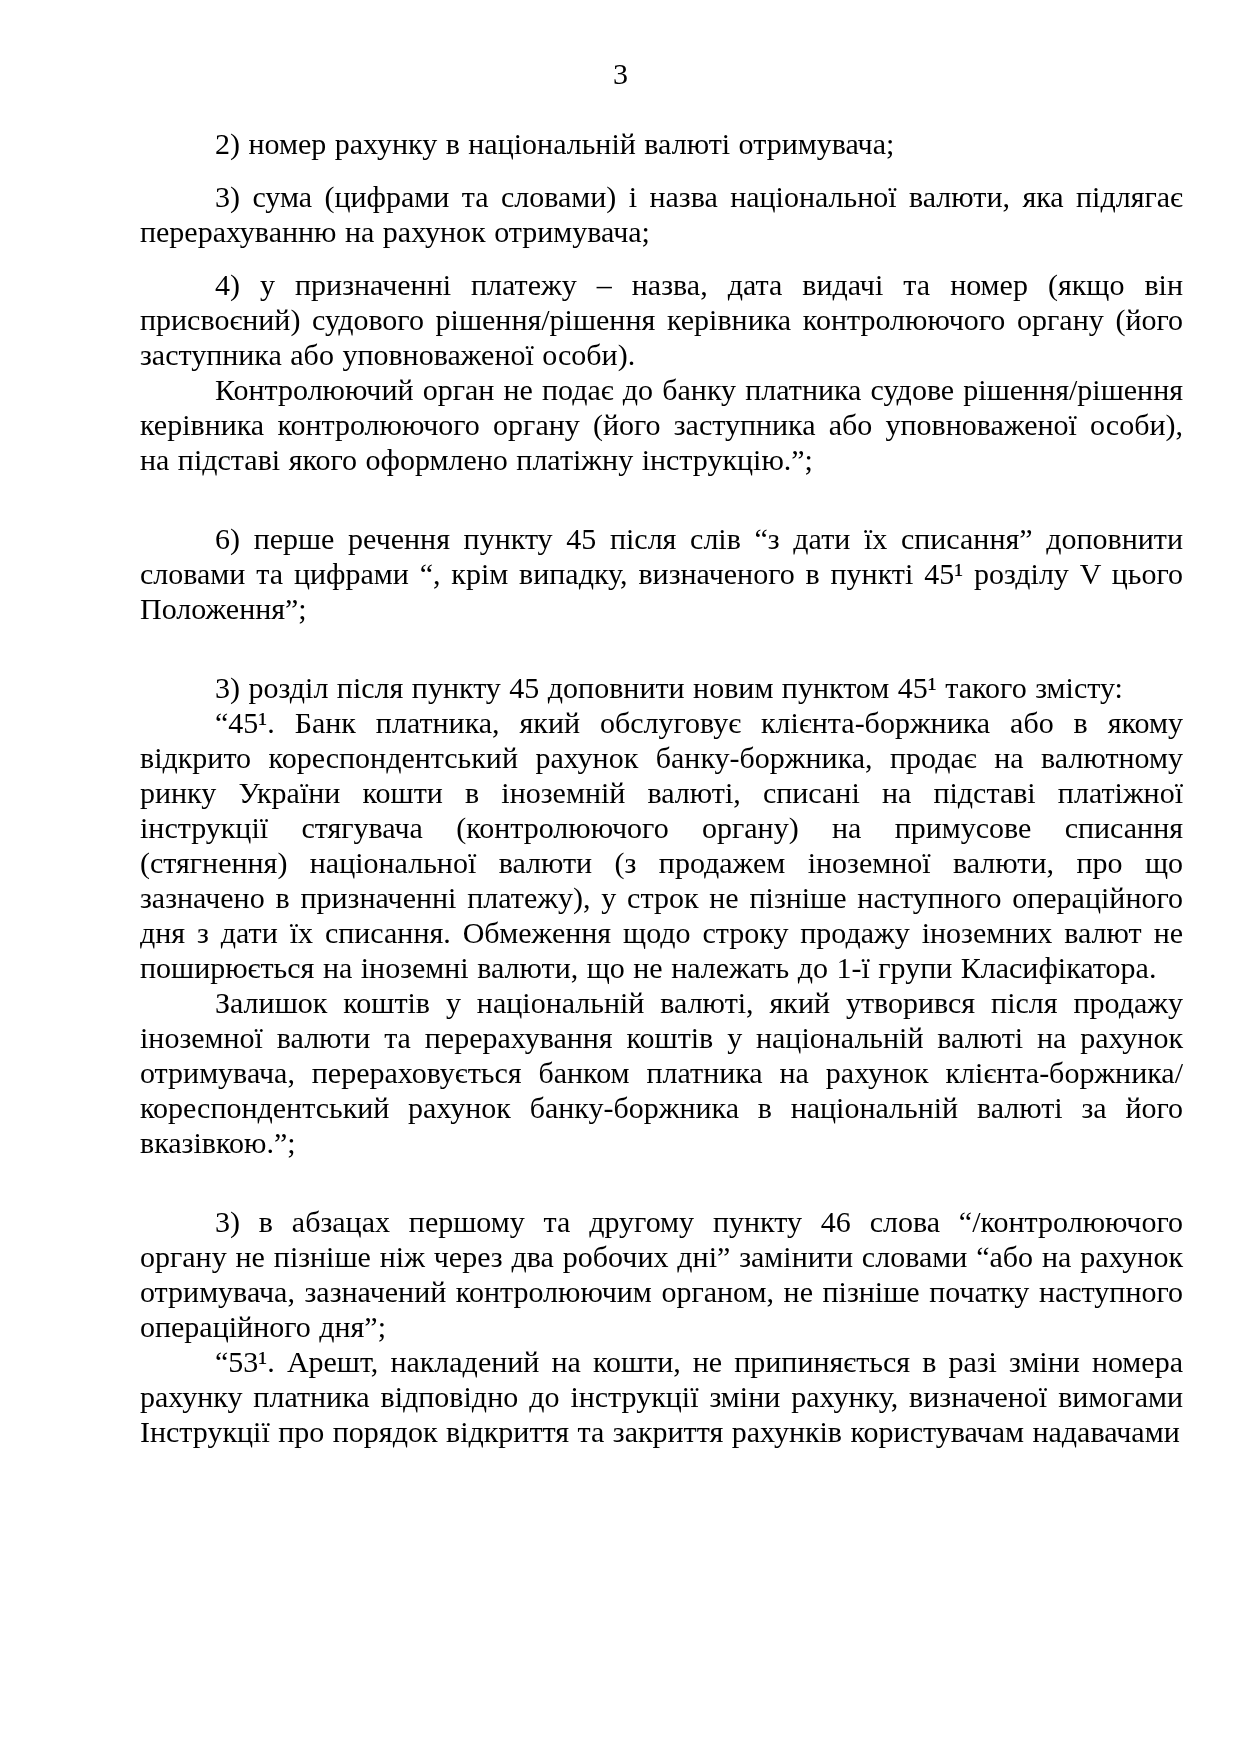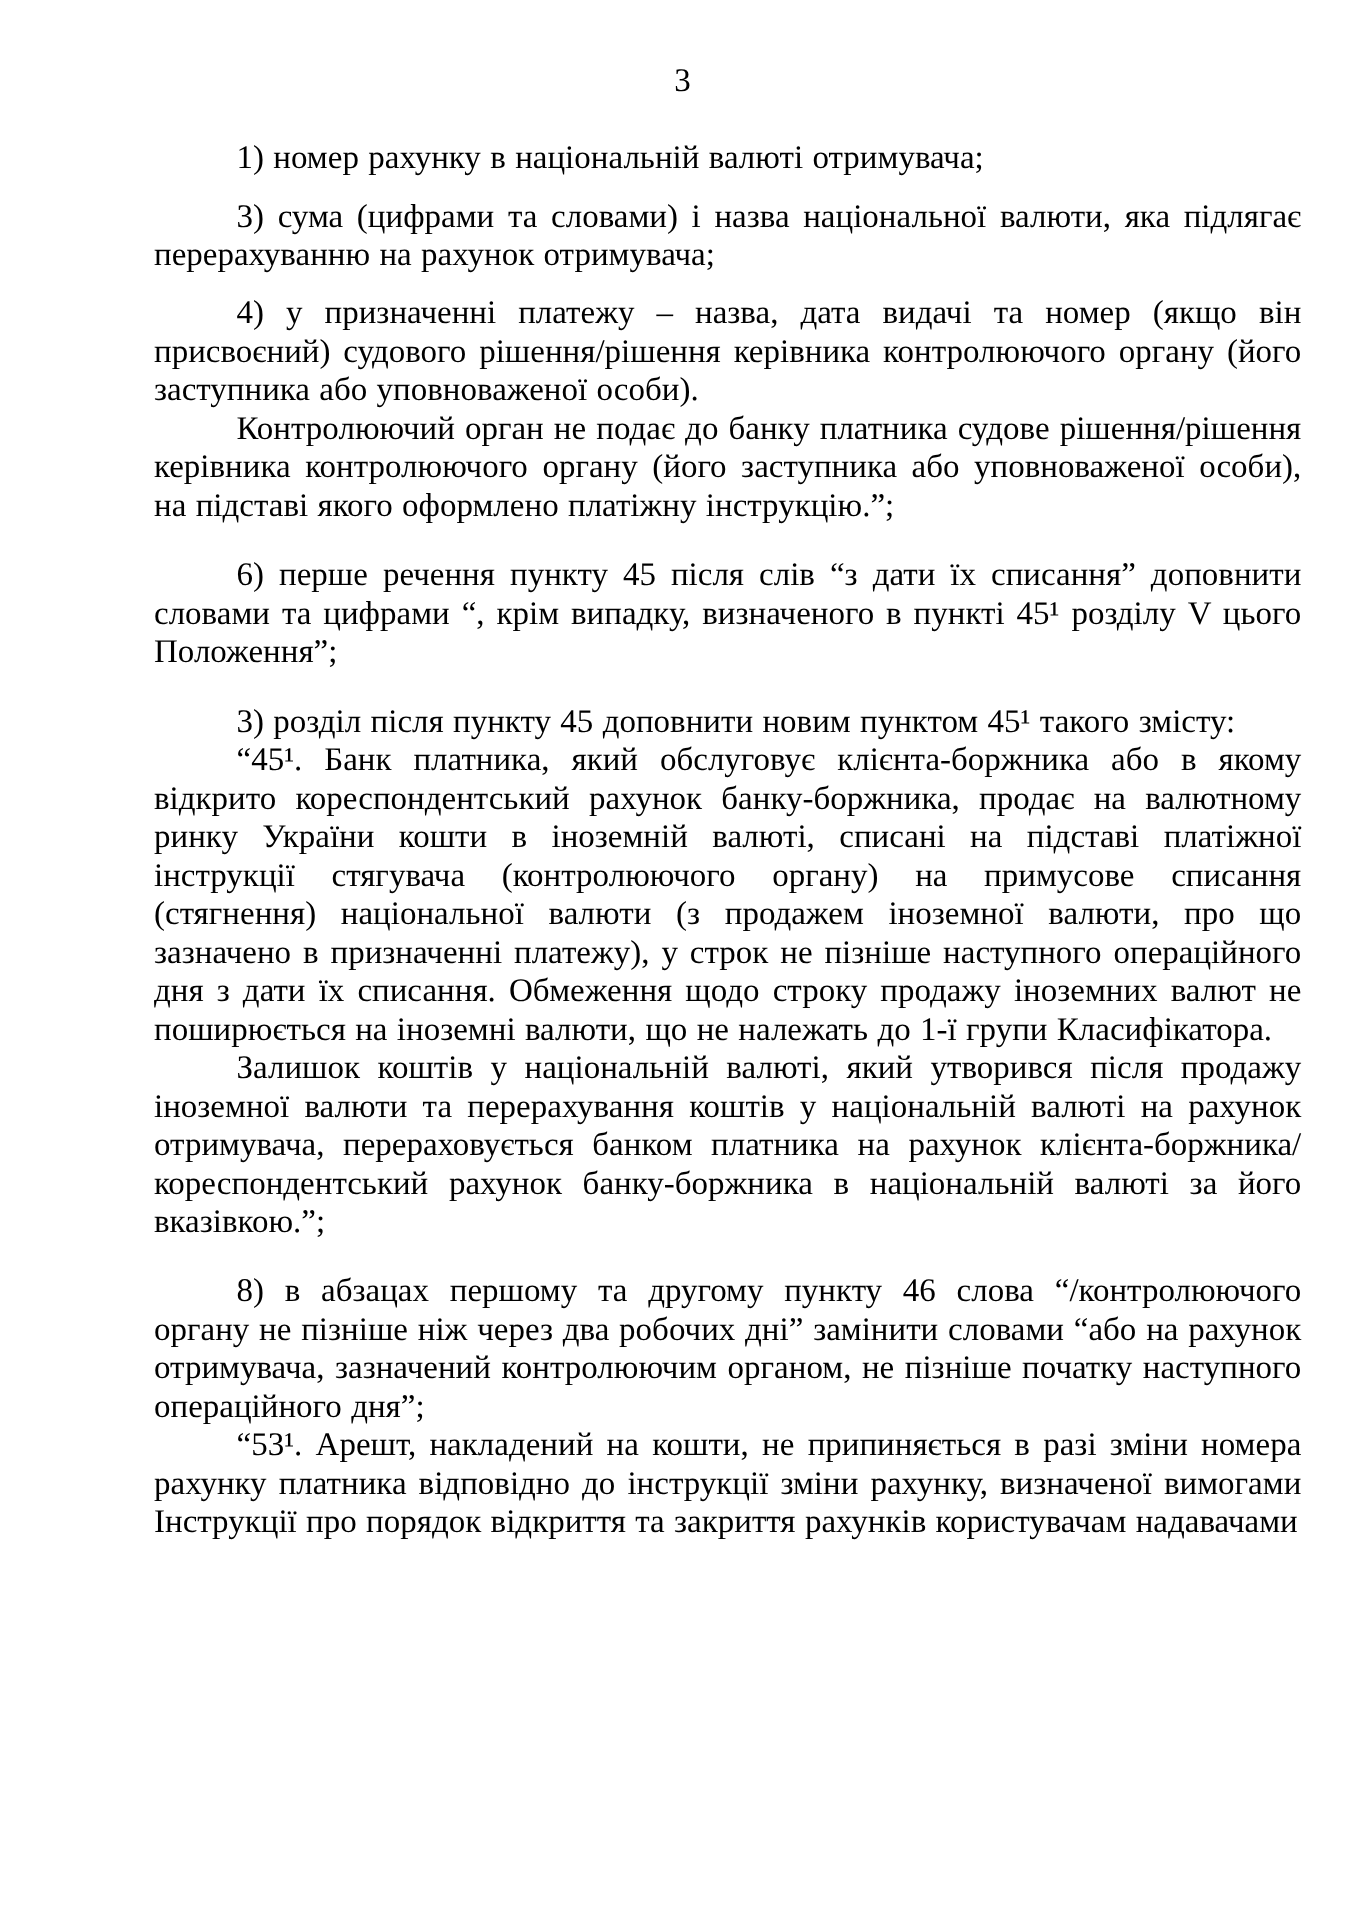--- a/index.html
+++ b/index.html
@@ -28,42 +28,42 @@
     text-align: center;
     line-height: 35px;
   }
   p.para {
     margin: 0;
     text-align: justify;
     text-indent: 75px;
     word-spacing: 1px;
   }
   p.gap-s { margin-top: 18px; }
-  p.gap-l { margin-top: 28px; }
+  p.gap-l { margin-top: 44px; }
 </style>
 </head>
 <body>
 
 <div class="page">
   <div class="page-number">3</div>
 
-  <p class="para">1) номер рахунку в національній валюті отримувача;</p>
+  <p class="para">2) номер рахунку в національній валюті отримувача;</p>
 
   <p class="para gap-s">3) сума (цифрами та словами) і назва національної валюти, яка підлягає перерахуванню на рахунок отримувача;</p>
 
   <p class="para gap-s">4) у призначенні платежу – назва, дата видачі та номер (якщо він присвоєний) судового рішення/рішення керівника контролюючого органу (його заступника або уповноваженої особи).</p>
 
   <p class="para">Контролюючий орган не подає до банку платника судове рішення/рішення керівника контролюючого органу (його заступника або уповноваженої особи), на підставі якого оформлено платіжну інструкцію.”;</p>
 
   <p class="para gap-l">6) перше речення пункту 45 після слів “з дати їх списання” доповнити словами та цифрами “, крім випадку, визначеного в пункті 45¹ розділу V цього Положення”;</p>
 
   <p class="para gap-l">3)  розділ після пункту 45 доповнити новим пунктом 45¹ такого змісту:</p>
 
   <p class="para">“45¹. Банк платника, який обслуговує клієнта-боржника або в якому відкрито кореспондентський рахунок банку-боржника, продає на валютному ринку України кошти в іноземній валюті, списані на підставі платіжної інструкції стягувача (контролюючого органу) на примусове списання (стягнення) національної валюти (з продажем іноземної валюти, про що зазначено в призначенні платежу), у строк не пізніше наступного операційного дня з дати їх списання. Обмеження щодо строку продажу іноземних валют не поширюється на іноземні валюти, що не належать до 1-ї групи Класифікатора.</p>
 
   <p class="para">Залишок коштів у національній валюті, який утворився після продажу іноземної валюти та перерахування коштів у національній валюті на рахунок отримувача, перераховується банком платника на рахунок клієнта-боржника/кореспондентський рахунок банку-боржника в національній валюті за його вказівкою.”;</p>
 
-  <p class="para gap-l">8) в абзацах першому та другому пункту 46 слова “/контролюючого органу не пізніше ніж через два робочих дні” замінити словами “або на рахунок отримувача, зазначений контролюючим органом, не пізніше початку наступного операційного дня”;</p>
+  <p class="para gap-l">3) в абзацах першому та другому пункту 46 слова “/контролюючого органу не пізніше ніж через два робочих дні” замінити словами “або на рахунок отримувача, зазначений контролюючим органом, не пізніше початку наступного операційного дня”;</p>
 
 
 
   <p class="para">“53¹. Арешт, накладений на кошти, не припиняється в разі зміни номера рахунку платника відповідно до інструкції зміни рахунку, визначеної вимогами Інструкції про порядок відкриття та закриття рахунків користувачам надавачами</p>
 </div>
 
 </body></html>

